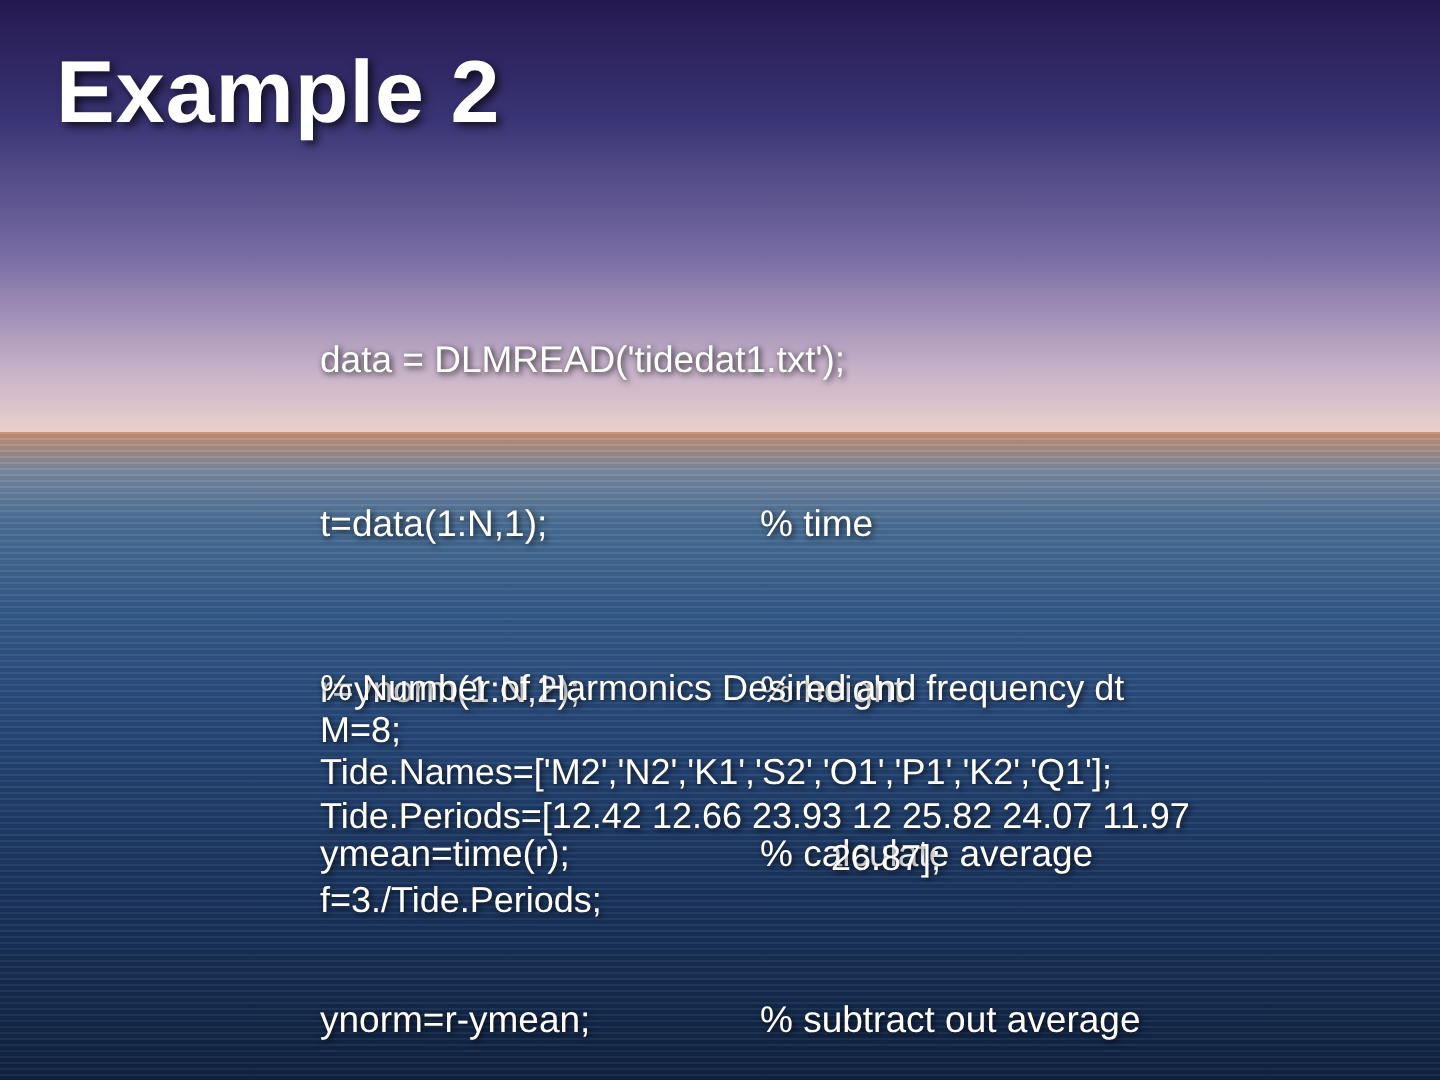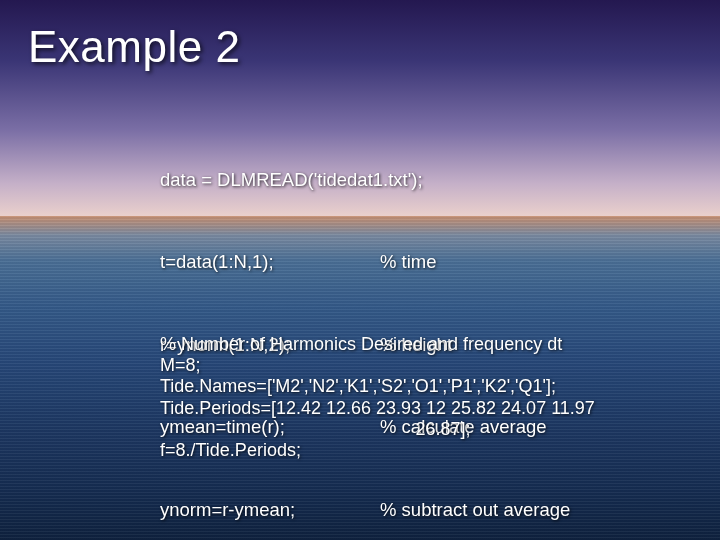--- a/index.html
+++ b/index.html
@@ -62,21 +62,21 @@
         #274878 45%,
         #1d3862 65%,
         #152c50 85%,
         #0f223e 100%);
   }
   .title {
     position: absolute;
     top: 22px;
     left: 28px;
     font-size: 44px;
-    font-weight: 400;
+    font-weight: 700;
     color: #ffffff;
     text-shadow: 2px 2px 4px rgba(0,0,0,0.7);
     letter-spacing: 0.5px;
   }
   .code-block {
     position: absolute;
     top: 108px;
     left: 160px;
     font-size: 18.5px;
     line-height: 1.18;
@@ -135,15 +135,15 @@
     
     
   </div>
 
   <div class="para2">
     <span class="line">% Number of Harmonics Desired and frequency dt</span>
     <span class="line">M=8;</span>
     <span class="line">Tide.Names=['M2','N2','K1','S2','O1','P1','K2','Q1'];</span>
     <span class="line">Tide.Periods=[12.42 12.66 23.93 12 25.82 24.07 11.97</span>
     <span class="indent">26.87];</span>
-    <span class="line">f=8./Tide.Periods;</span>
+    <span class="line">f=3./Tide.Periods;</span>
   </div>
 </div>
 
 </body></html>

